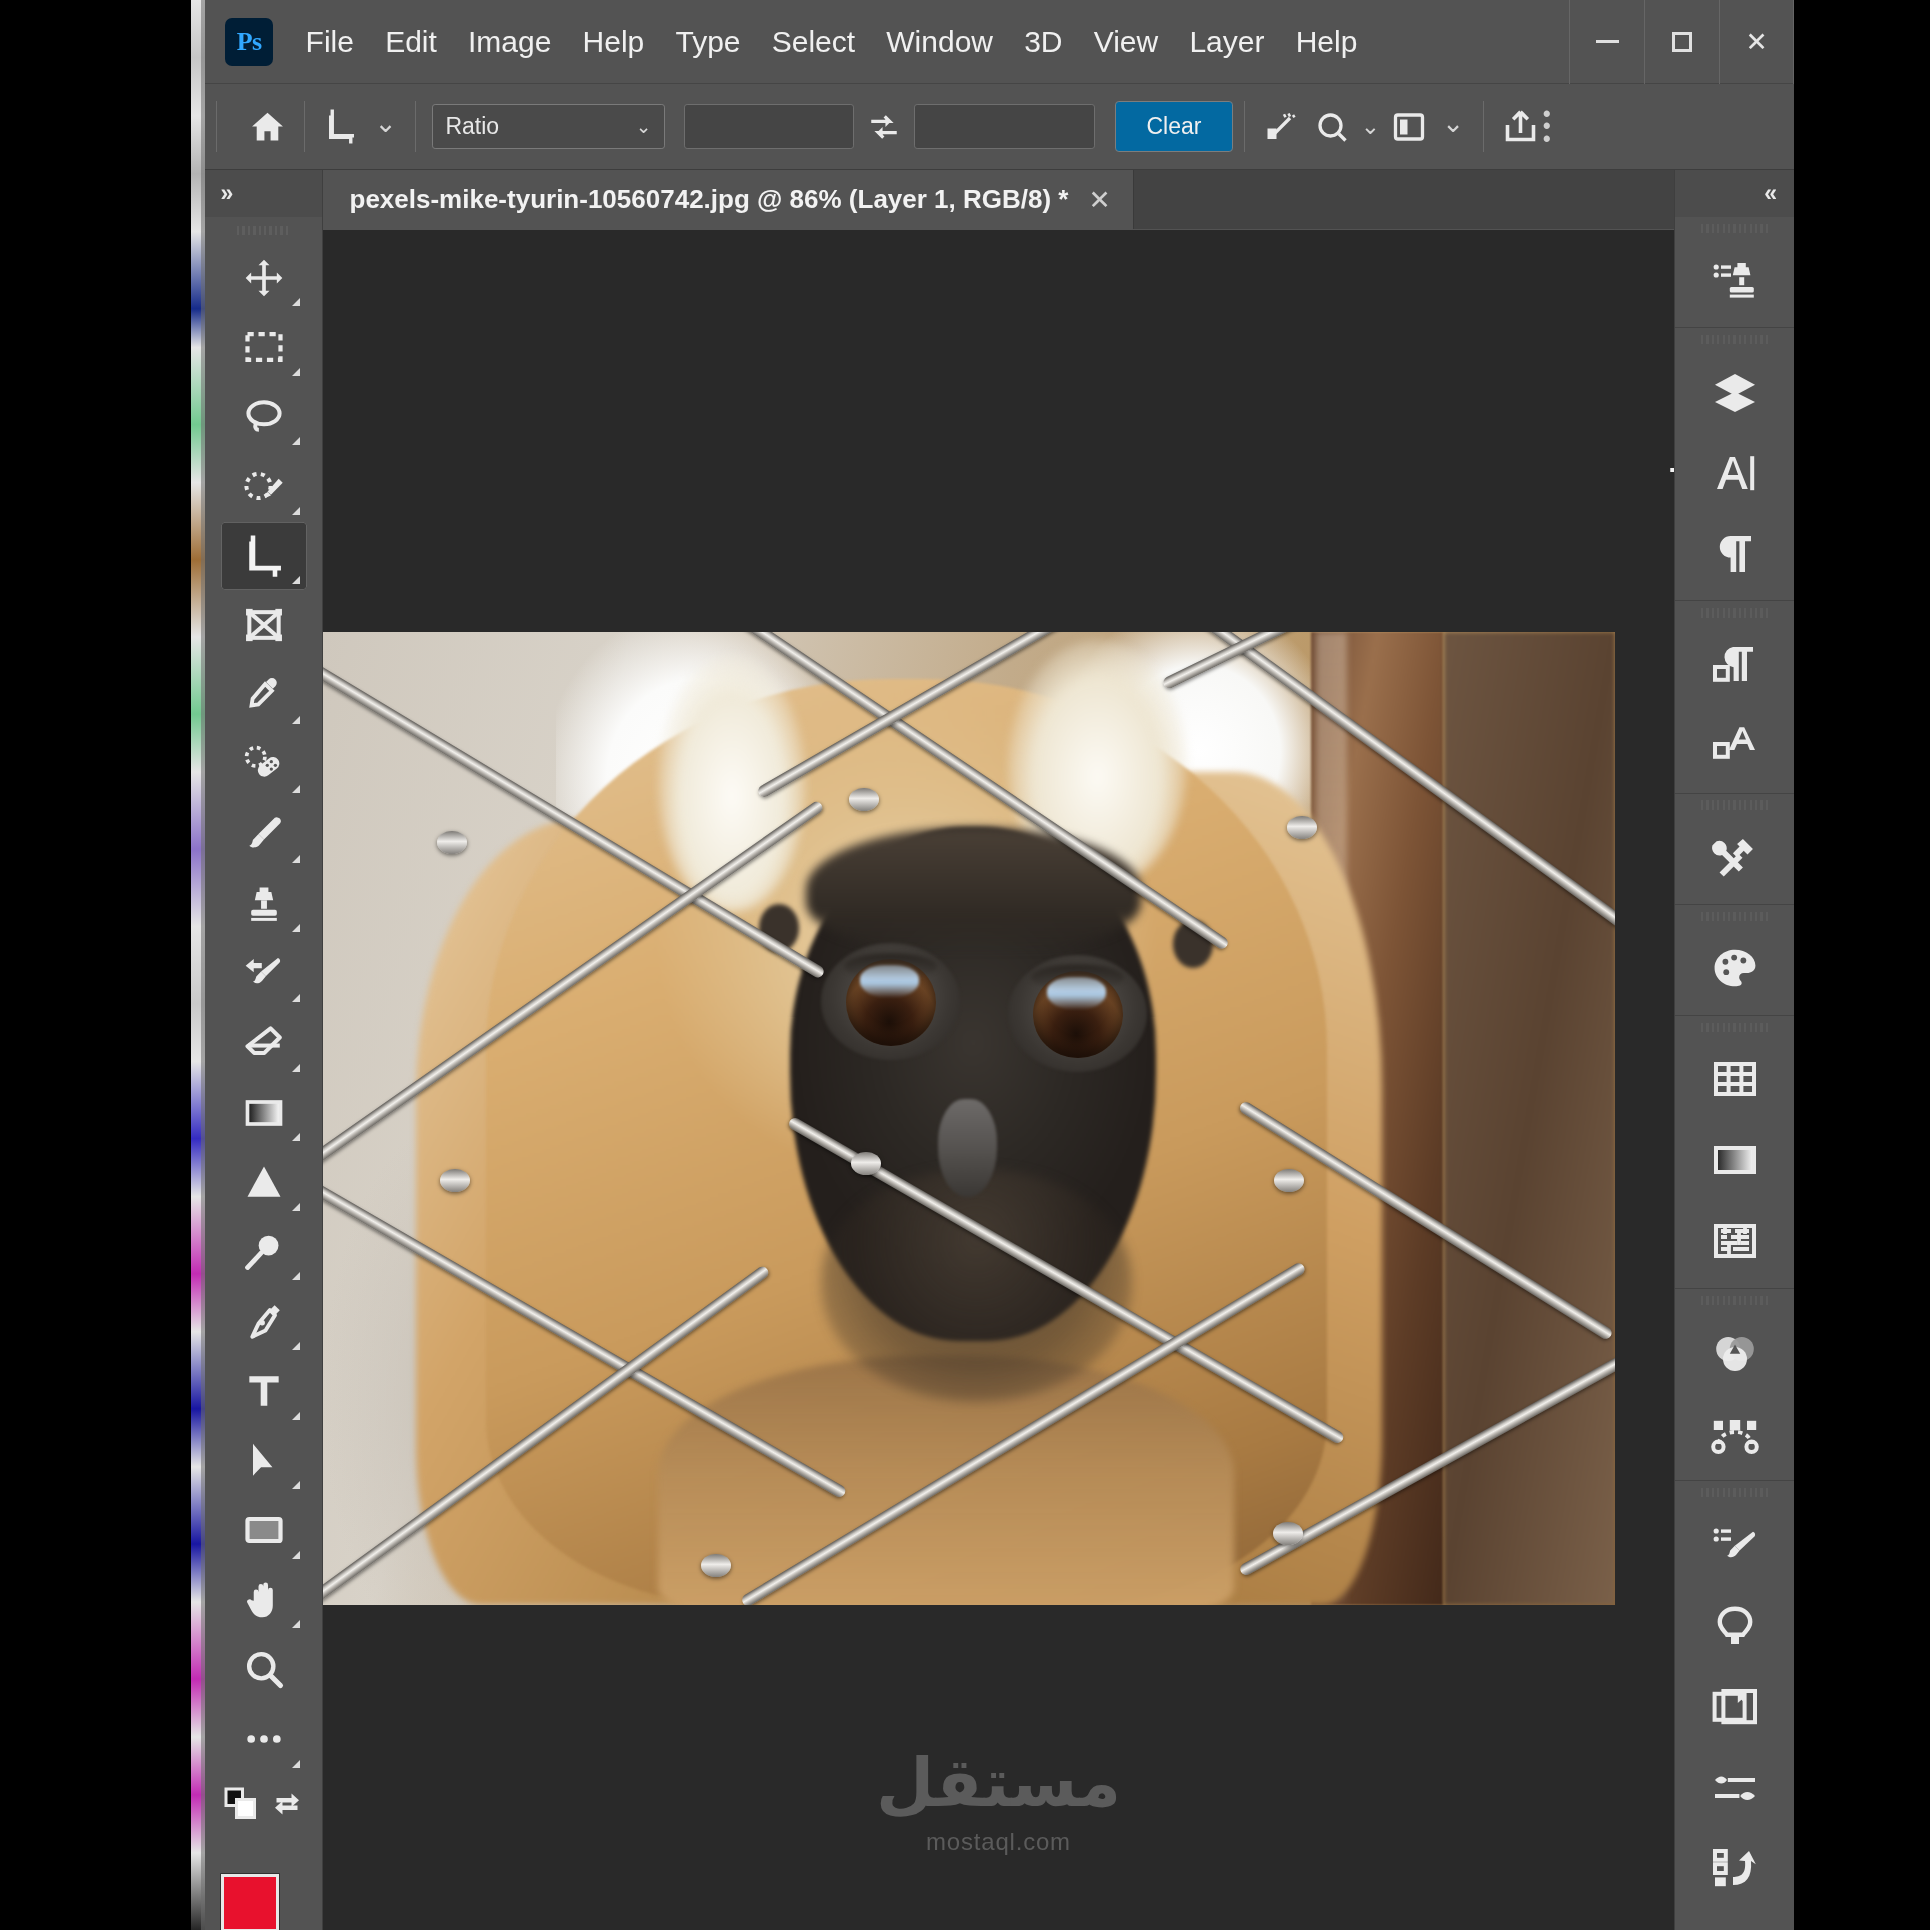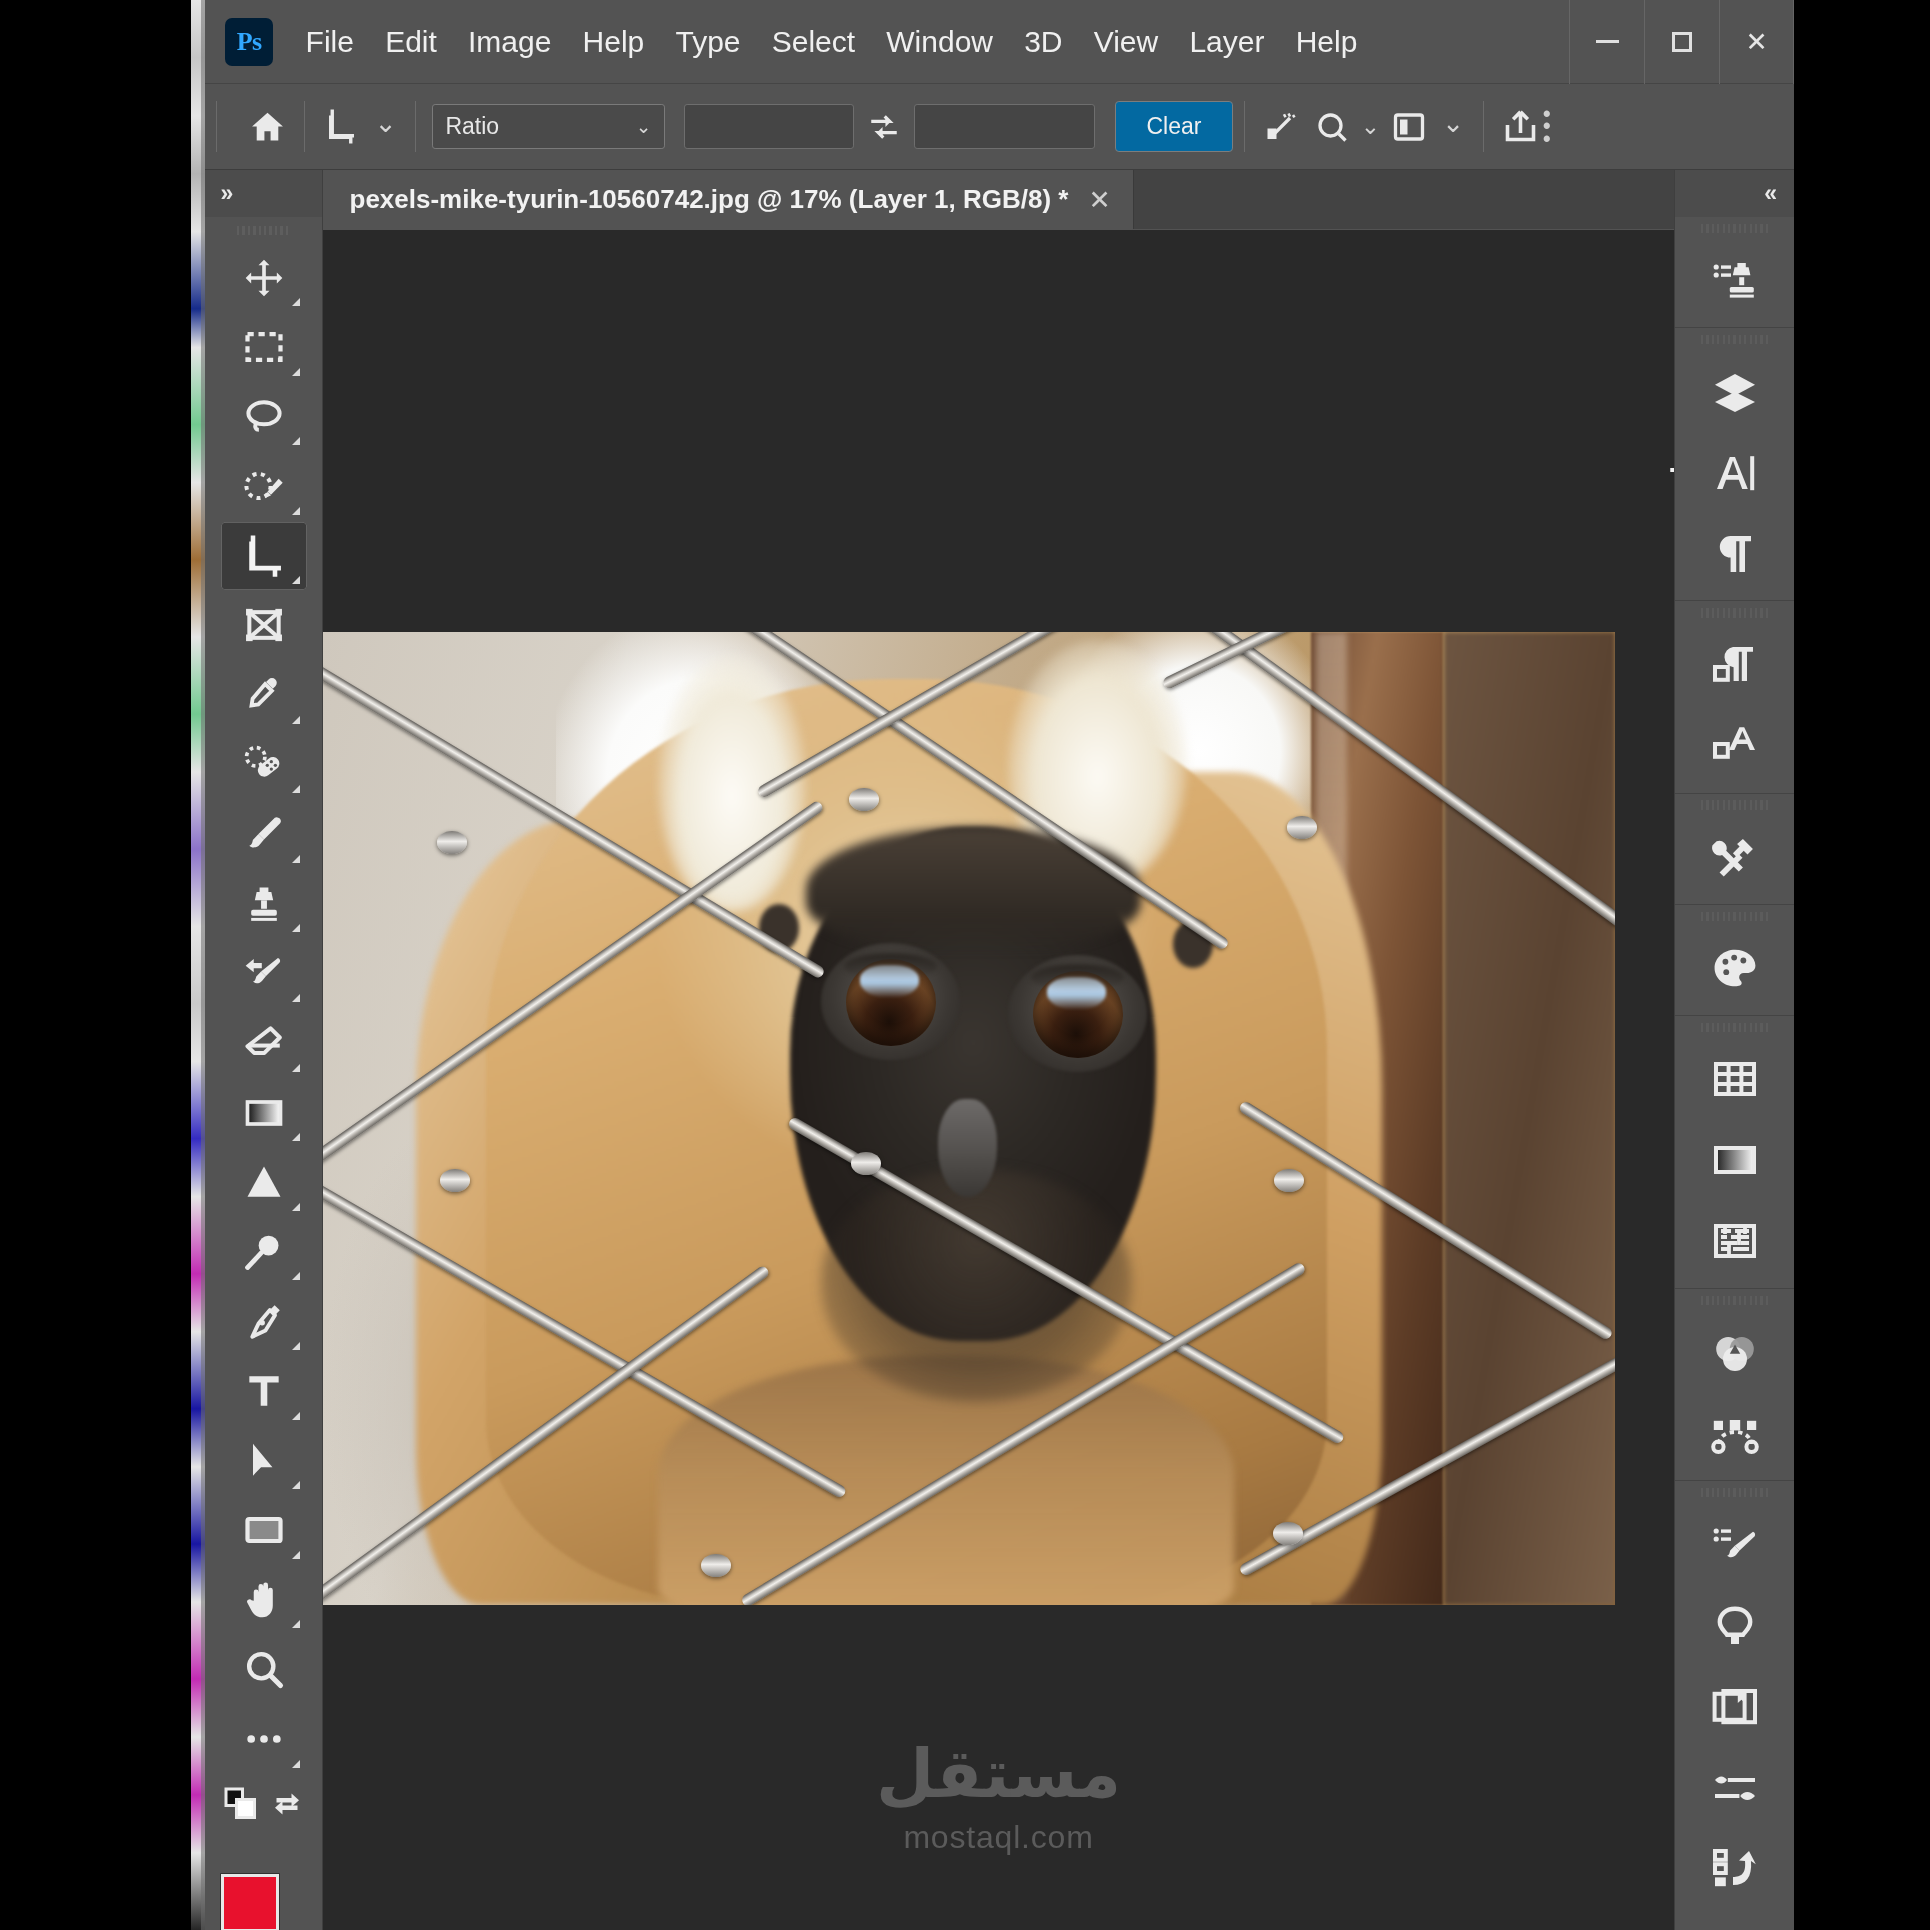--- a/index.html
+++ b/index.html
@@ -373,21 +373,21 @@
     border-radius: 4.7px;
   }
 
   
   #watermark {
     position: absolute; left: 50%; transform: translateX(-50%);
     bottom: 75px; text-align: center;
     color: #5b5b5b; pointer-events: none;
   }
   #wm-ar { font-size: 67px; font-weight: bold; line-height: 1; font-family: "DejaVu Sans", sans-serif; }
-  #wm-en { font-size: 32px; margin-top: 11px; letter-spacing: 0.8px; }
+  #wm-en { font-size: 24px; margin-top: 11px; letter-spacing: 0.8px; }
 </style>
 </head>
 <body>
 
 <div id="edge-noise"></div>
 <div id="edge-noise2"></div>
 
 <div id="app">
 
   <div id="menubar">
@@ -698,21 +698,21 @@
     </div>
 
     <div id="tb-colors">
       <div class="swatch-bg"></div>
       <div class="swatch-fg"></div>
     </div>
   </div>
 
   <div id="tabbar">
     <div id="doctab">
-      <span>pexels-mike-tyurin-10560742.jpg @ 17% (Layer 1, RGB/8) *</span>
+      <span>pexels-mike-tyurin-10560742.jpg @ 86% (Layer 1, RGB/8) *</span>
       <span id="doctab-close">✕</span>
     </div>
   </div>
 
   <div id="canvas-area">
 
     <div id="artboard">
       <div id="photo">
         <div class="pl" id="bg-blur"></div>
         <div class="pl" id="sky-l"></div>

